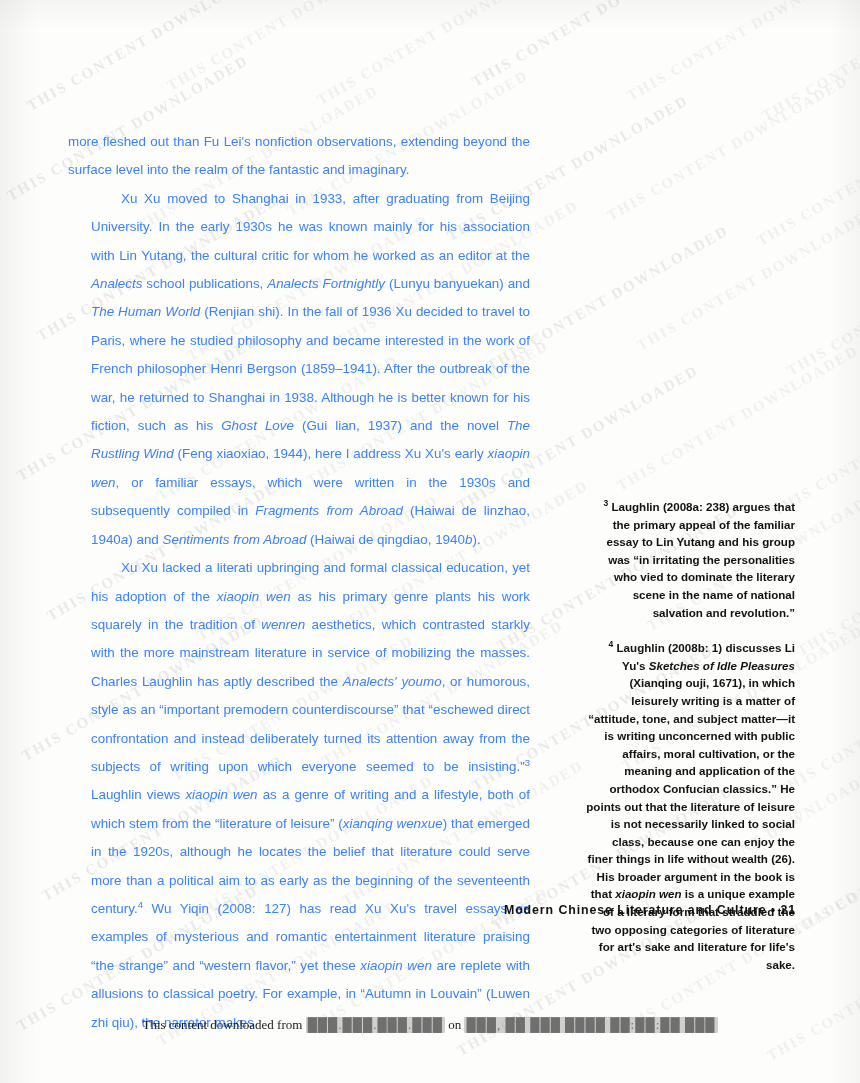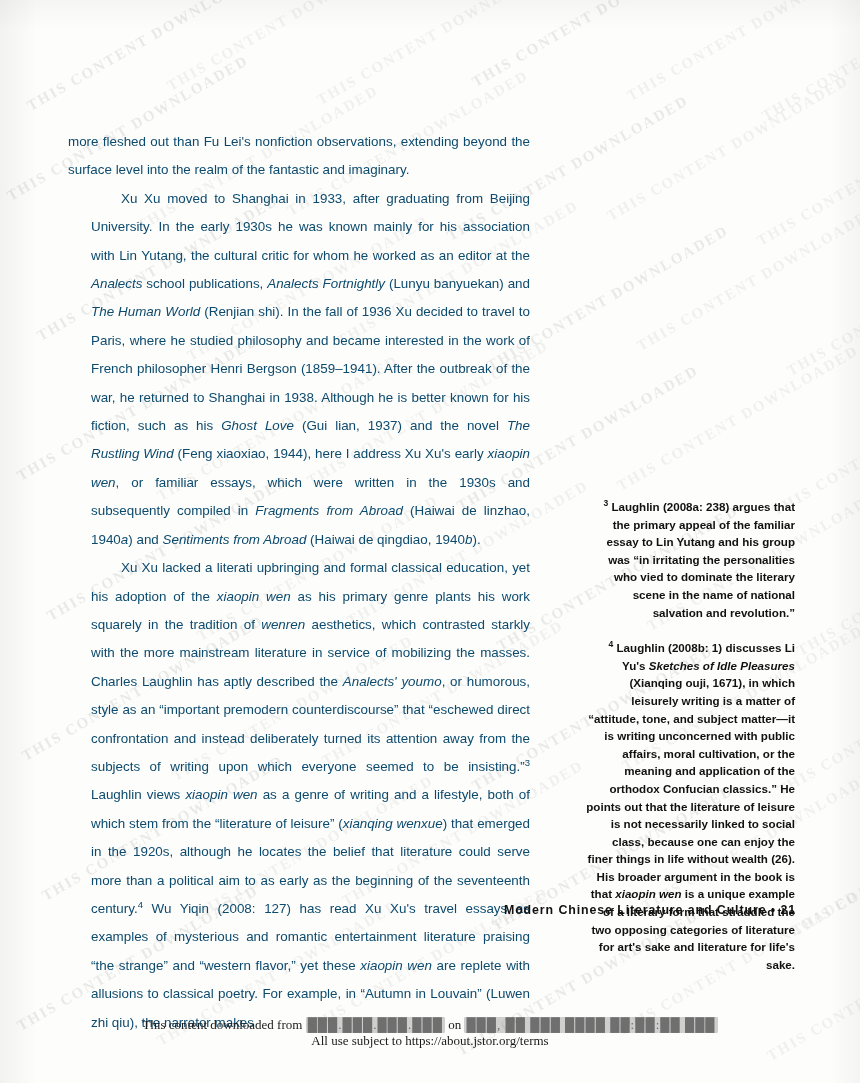--- a/index.html
+++ b/index.html
@@ -66,21 +66,21 @@
     top: 128px;
     width: 462px;
   }
   .main-col p {
     margin: 0;
     font-family: "Liberation Sans", sans-serif;
     font-size: 13.4px;
     line-height: 28.4px;
     text-align: justify;
     text-justify: inter-word;
-    color: #0c4a6e;
+    color: #3b82f6;
   }
   .main-col p.indent {
     text-indent: 30px;
   }
   .main-col p + p { margin-top: 0; margin-left: 23px; }
 
   i { font-style: italic; }
   sup {
     font-size: 9.5px;
     vertical-align: super;
@@ -212,17 +212,16 @@
       </div>
 
     <div class="journal-footer">
       <span>Modern Chinese Literature and Culture</span>
       <span>•</span>
       <span>21</span>
     </div>
 
     <div class="download-bar">
       <span>This content downloaded from </span><span class="redact">███.███.███.███</span><span> on </span><span class="redact">███, ██ ███ ████ ██:██:██ ███</span>
-      <span class="download-line2">All use subject to https://about.jstor.org/terms</span>
     </div>
 
   </div>
 </div>
 
 </body></html>

